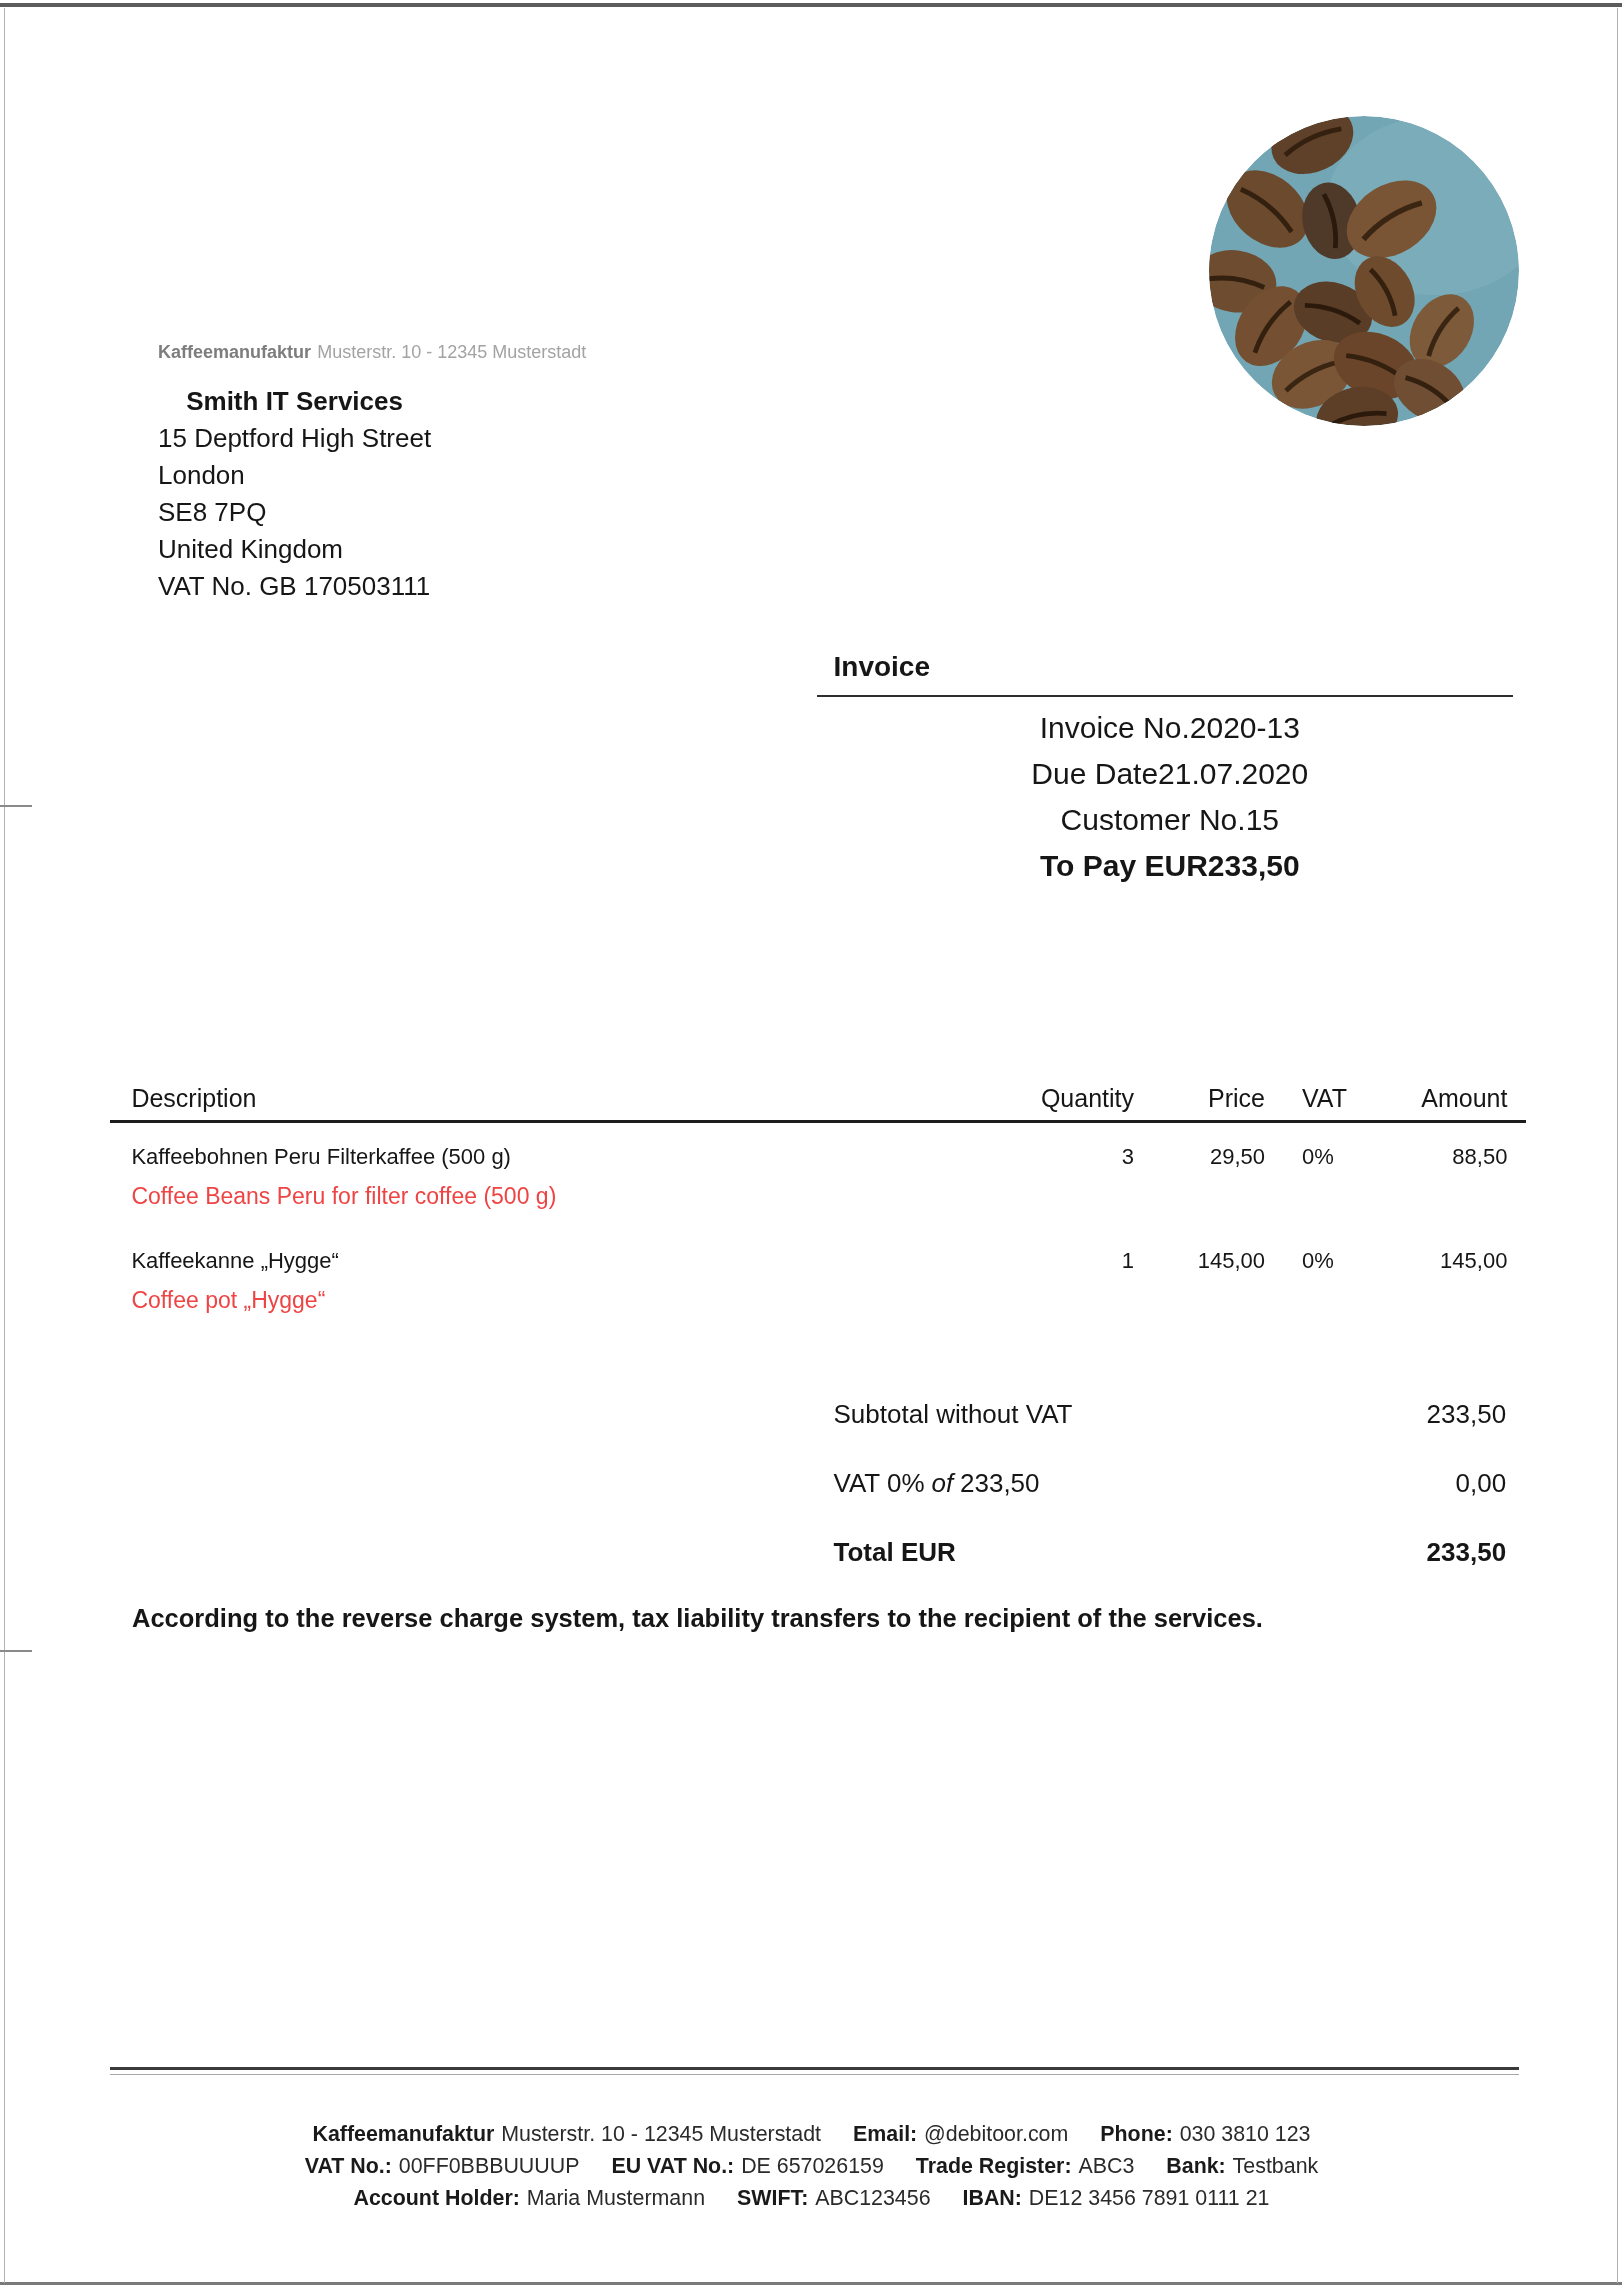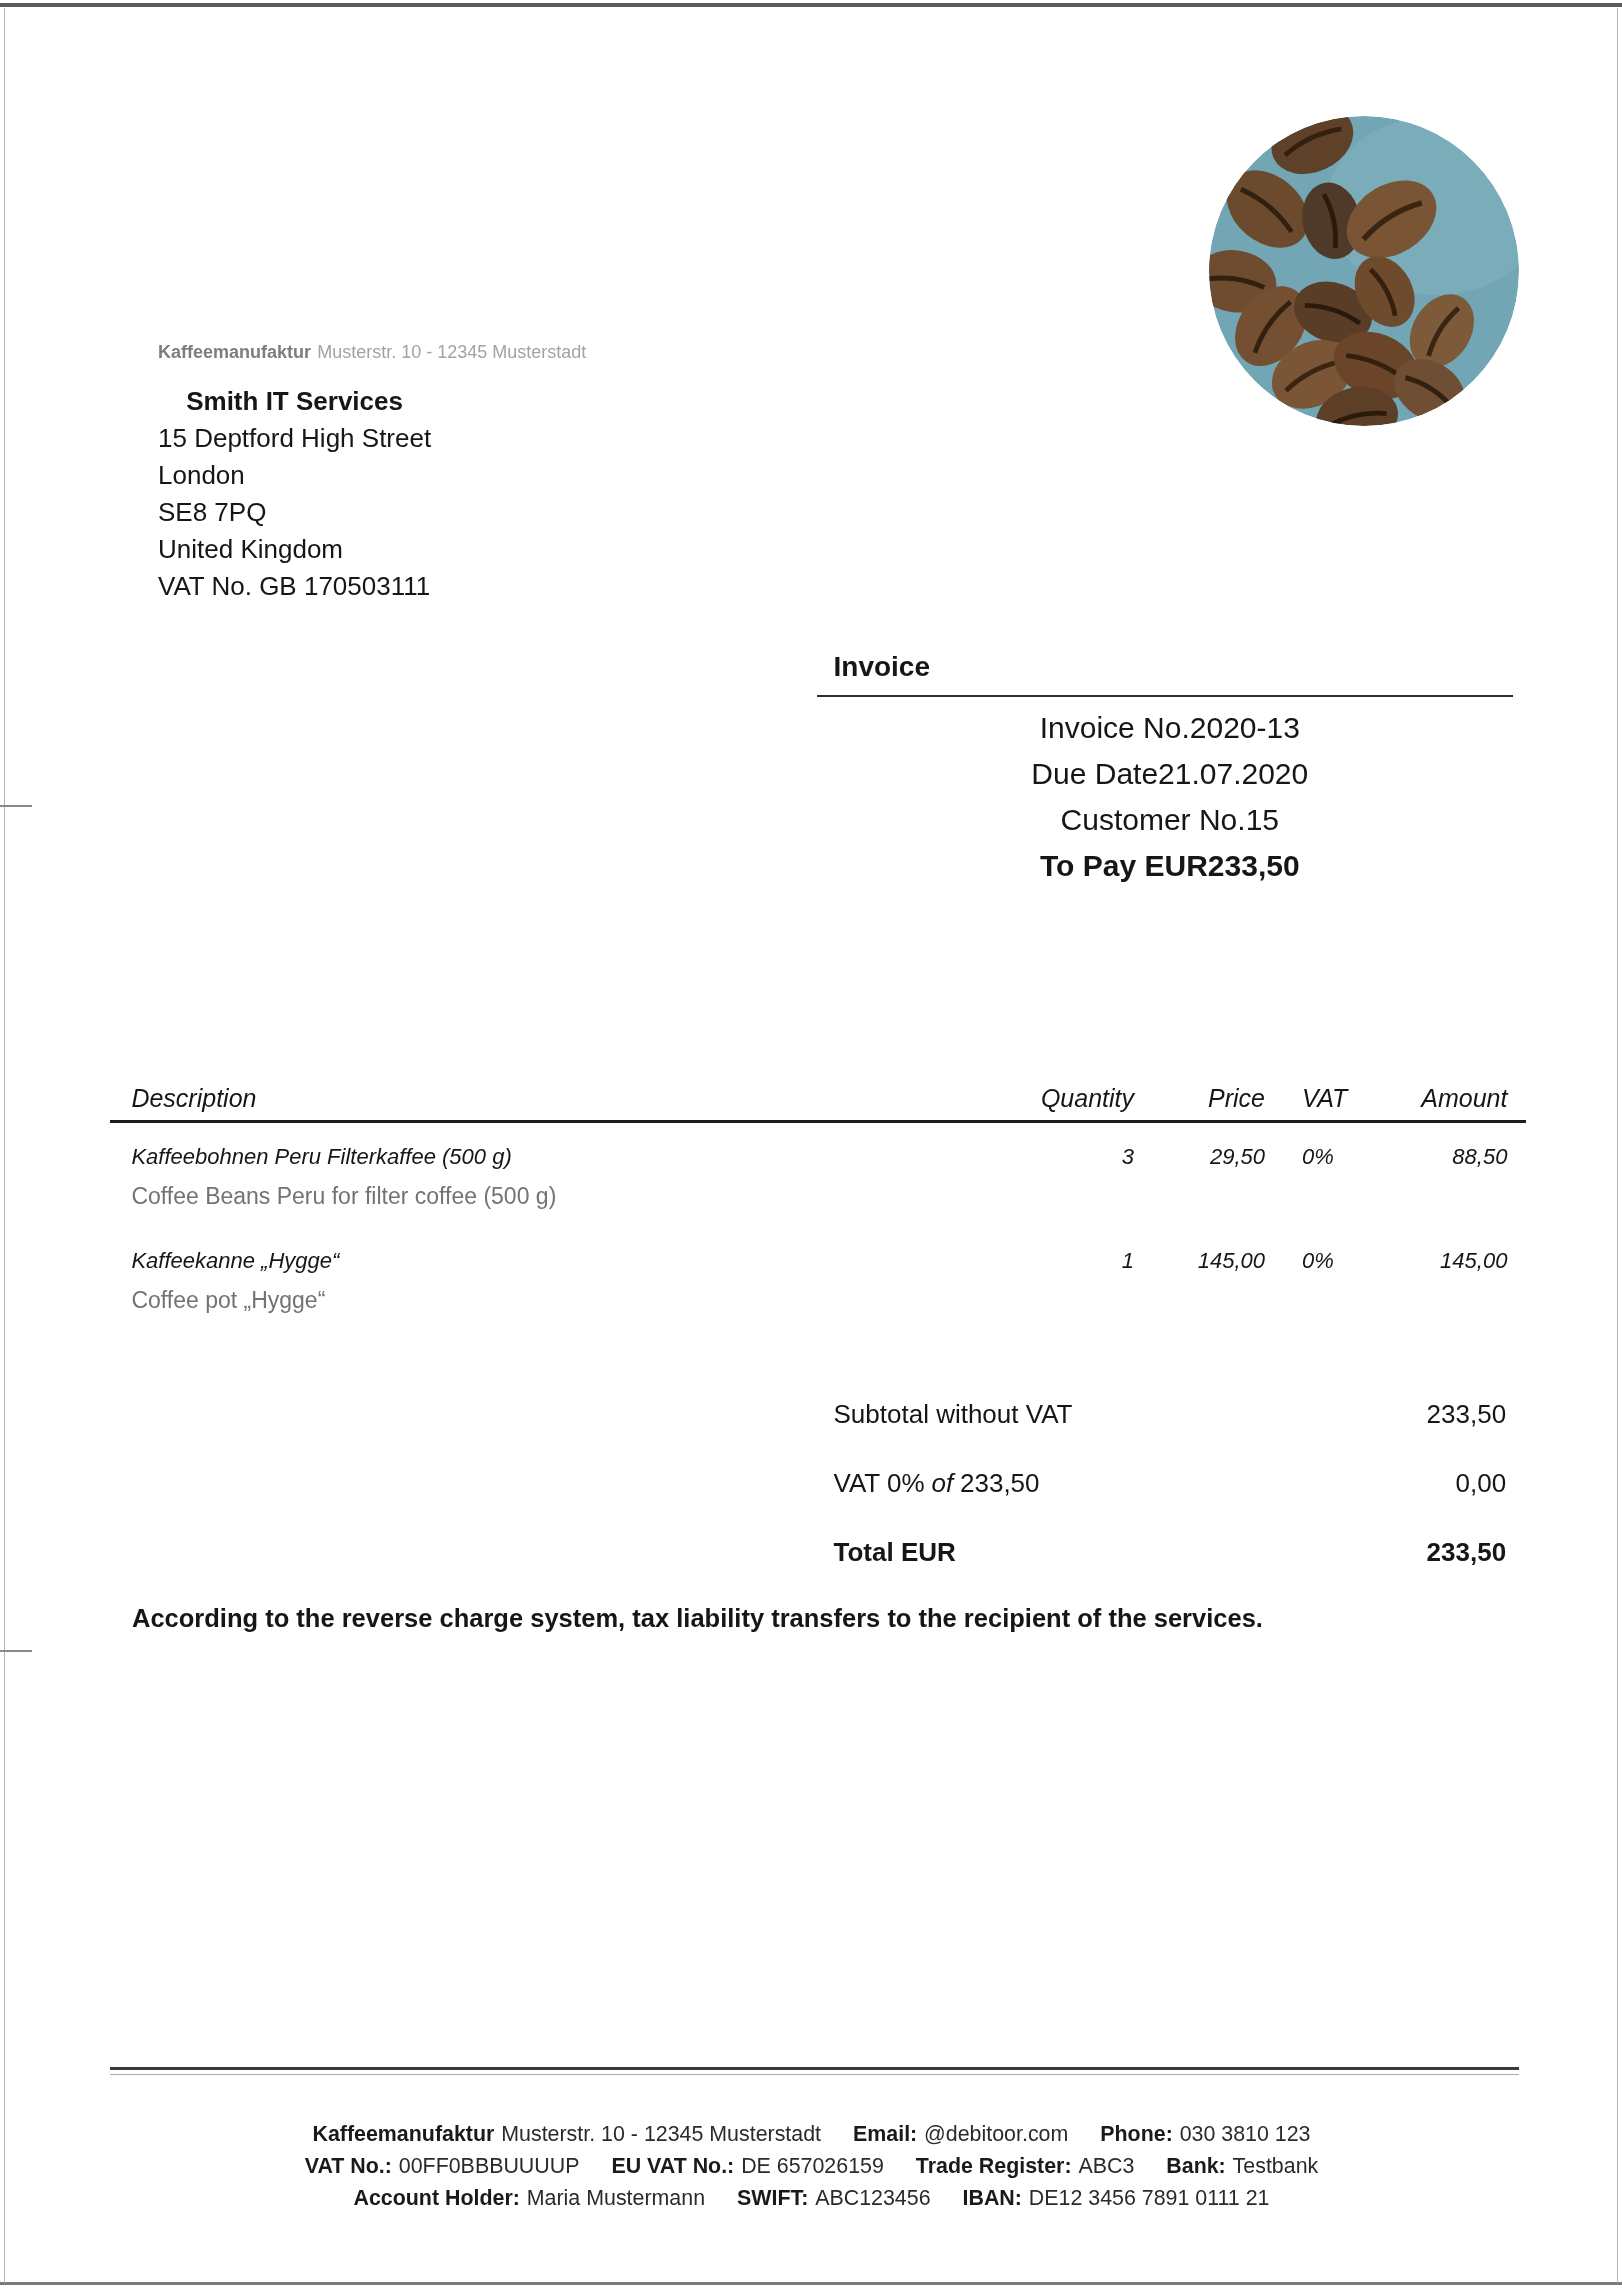--- a/index.html
+++ b/index.html
@@ -40,31 +40,31 @@
   .invoice-meta .title { font-size:28px; font-weight:bold; line-height:32px; padding-left:16.5px; }
   .invoice-meta .rule { margin-top:12.4px; height:2.1px; background:#2e2e2e; }
   .meta-row { display:flex; justify-content:center; font-size:30px; line-height:31px; margin-top:15px; }
   .meta-row:nth-of-type(1) { margin-top:36px; }
   .meta-row .label { padding-left:16.5px; }
   .meta-row .value { padding-right:6.9px; }
   .meta-row.bold { font-weight:bold; }
 
   
   .items-table { position:absolute; left:110px; top:1083px; width:1416px; }
-  .tgrid { display:grid; grid-template-columns:914px 110px 131px 83px 178px;font-style:italic; }
+  .tgrid { display:grid; grid-template-columns:914px 110px 131px 83px 178px; }
   .items-table .head { font-size:25px; line-height:30px; }
   .items-table .head-rule { margin-top:6.9px; height:2.8px; background:#1c1c1c; }
   .cell-desc   { padding-left:21.4px; text-align:left; }
   .cell-qty    { text-align:right; }
   .cell-price  { text-align:right; }
   .cell-vat    { text-align:left; padding-left:37px; }
   .cell-amount { text-align:right; padding-right:18.6px; }
   .item-main { font-size:22px; line-height:32px; margin-top:18px; }
   .item-row-2 .item-main { margin-top:34px; }
-  .item-sub { font-size:23px; line-height:30px; margin-top:8.3px; color:#737373; }
+  .item-sub { font-size:23px; line-height:30px; margin-top:8.3px; color:#ef4444; }
 
   
   .totals { position:absolute; left:817px; top:1399px; width:696px; }
   .total-row { display:flex; justify-content:space-between; font-size:26px; line-height:31px; margin-top:38px; }
   .total-row:first-child { margin-top:0; }
   .total-row .label { padding-left:16.5px;text-align:center; }
   .total-row .value { padding-right:6.9px; }
   .total-row.bold { font-weight:bold; }
   .total-row .mid { font-style:italic; margin:0 6.9px; }
 

